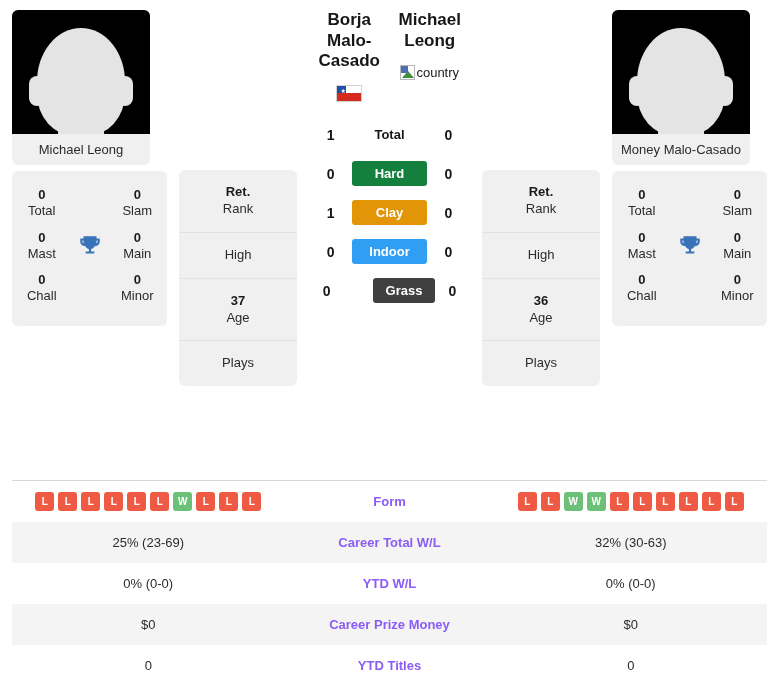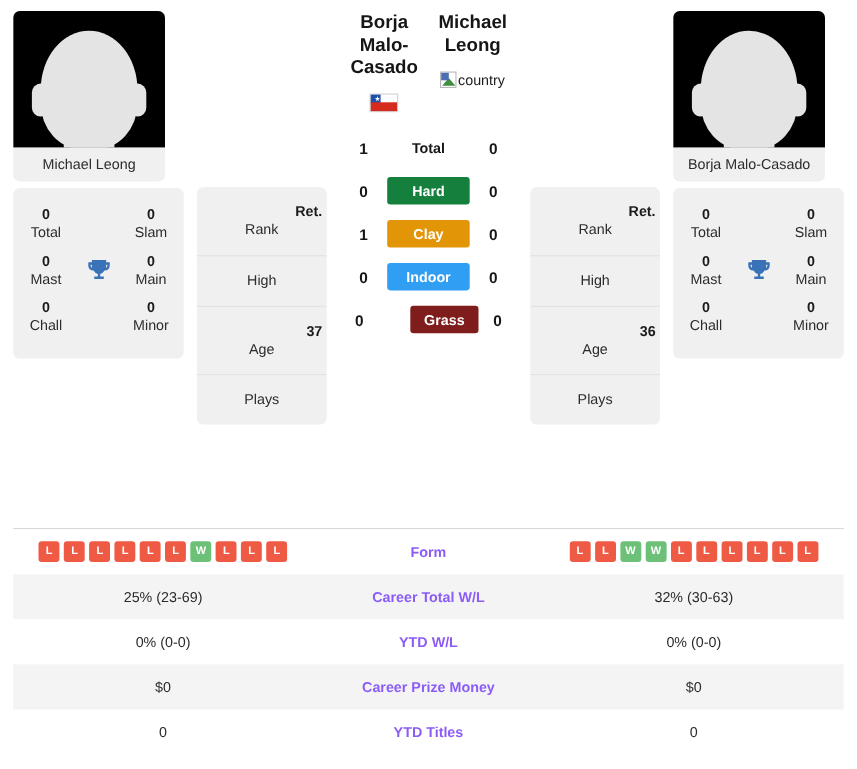--- a/index.html
+++ b/index.html
@@ -114,21 +114,21 @@
     border-radius: 6px;
     overflow: hidden;
   }
   .info-row {
     padding: 14px 4px;
     text-align: center;
     border-bottom: 1px solid #e2e2e2;
     line-height: 1.3;
   }
   .info-row:last-child { border-bottom: none; }
-  .info-row .v { font-size: 13px; font-weight: bold; display: block; text-align: right; }
+  .info-row .v { font-size: 13px; font-weight: bold; display: block; }
   .info-row .k { font-size: 13px; color: #2b2b2b; display: block; }
 
   
   .center {
     flex: 1 1 auto;
     display: flex;
     flex-direction: column;
     align-items: center;
     min-width: 0;
   }
@@ -383,21 +383,21 @@
             <div class="surf col" style="background: rgb(227, 149, 8);">Clay</div>
             <div class="h2h-num">0</div>
           </div>
           <div class="h2h-row">
             <div class="h2h-num">0</div>
             <div class="surf col" style="background: rgb(47, 158, 243);">Indoor</div>
             <div class="h2h-num">0</div>
           </div>
           <div class="h2h-row">
             <div class="h2h-num">0</div>
-            <div class="surf col" style="background: #7f1d1d; margin-left: 29px;">Grass</div>
+            <div class="surf col" style="background: #404040; margin-left: 29px;">Grass</div>
             <div class="h2h-num">0</div>
           </div>
         </div>
     </div>
 
     <div class="info-card">
       <div class="info-row">
         <span class="v">Ret.</span>
         <span class="k">Rank</span>
       </div>
@@ -417,21 +417,21 @@
 
     <div style="display:flex;flex-direction:column;">
       <div class="photo-card">
         <div class="photo">
           <div class="silh-head"></div>
           <div class="silh-ear-l"></div>
           <div class="silh-ear-r"></div>
           <div class="silh-neck"></div>
 
         </div>
-        <div class="photo-name">Borja Malo-Casado</div>
+        <div class="photo-name">Money Malo-Casado</div>
       </div>
 
       <div class="trophy-card">
         <div class="trophy-grid">
           <div class="tstat">
             <div class="num">0</div>
             <div class="lab">Total</div>
           </div>
           <div></div>
           <div class="tstat">

